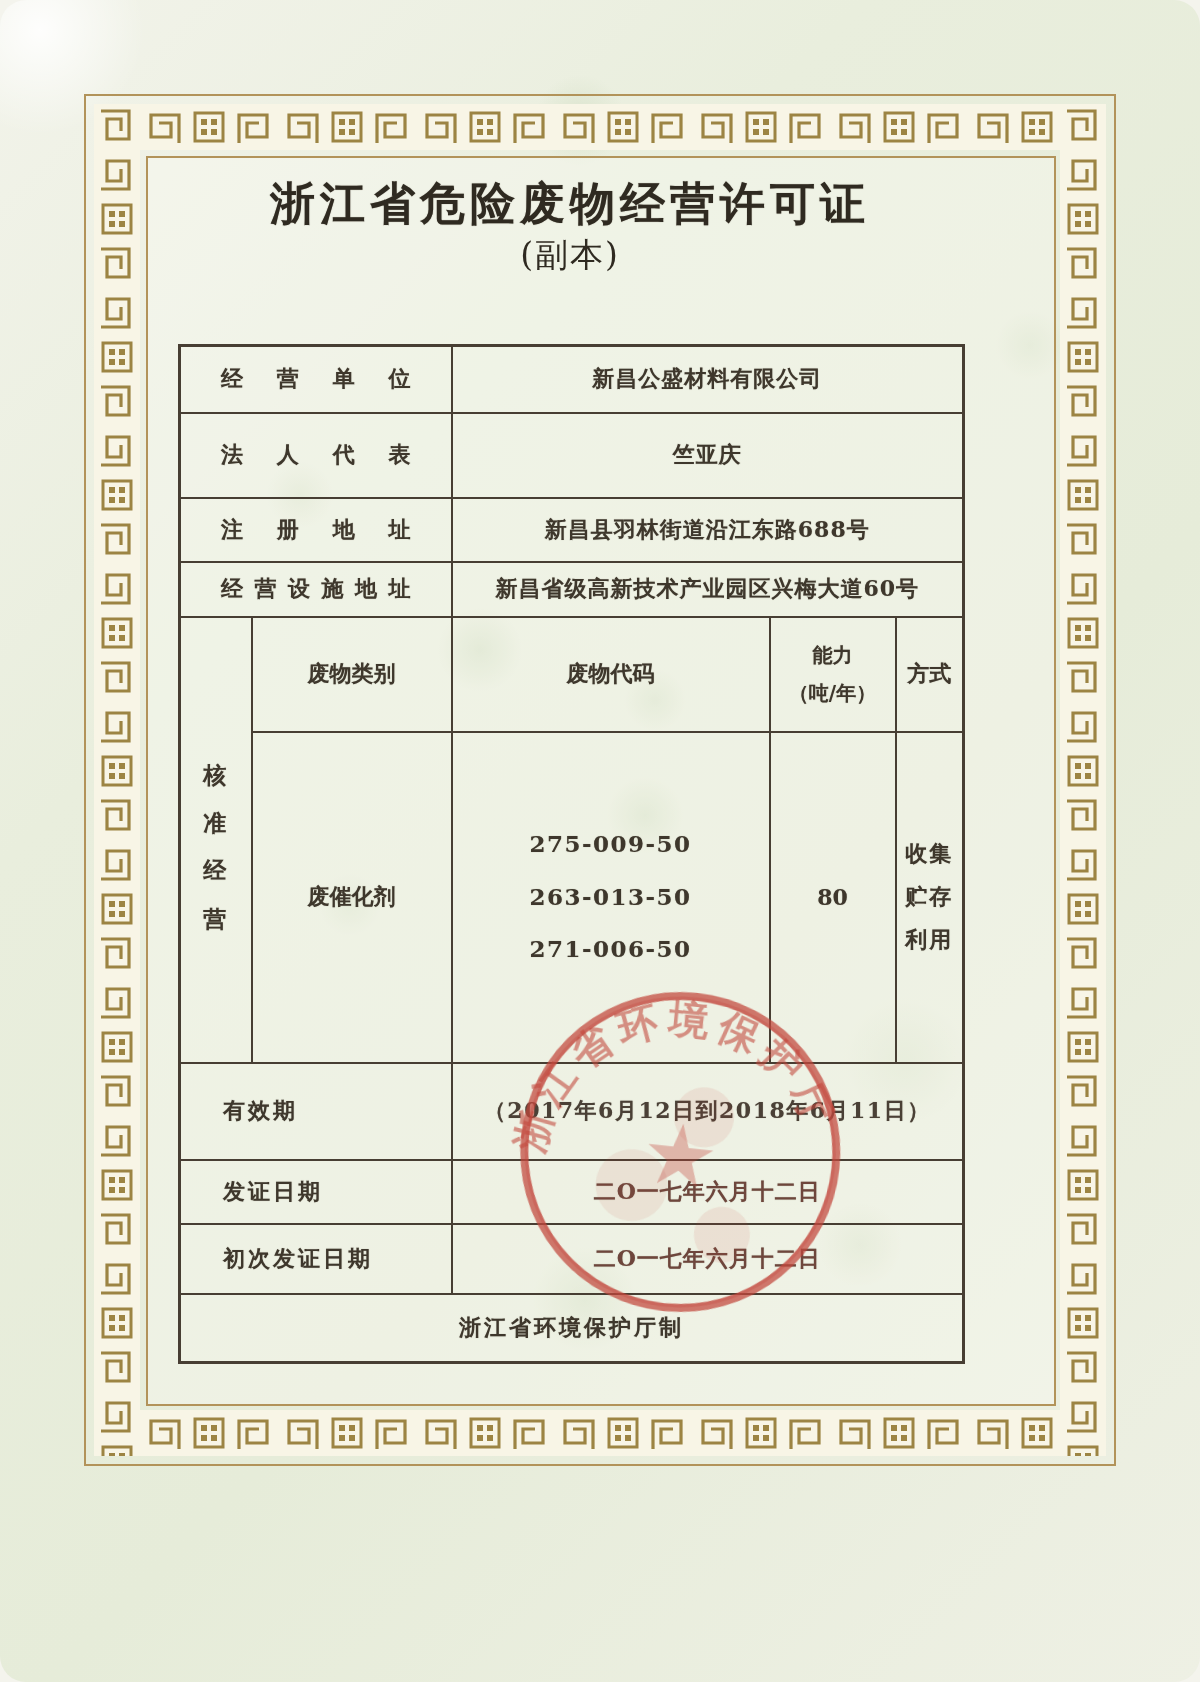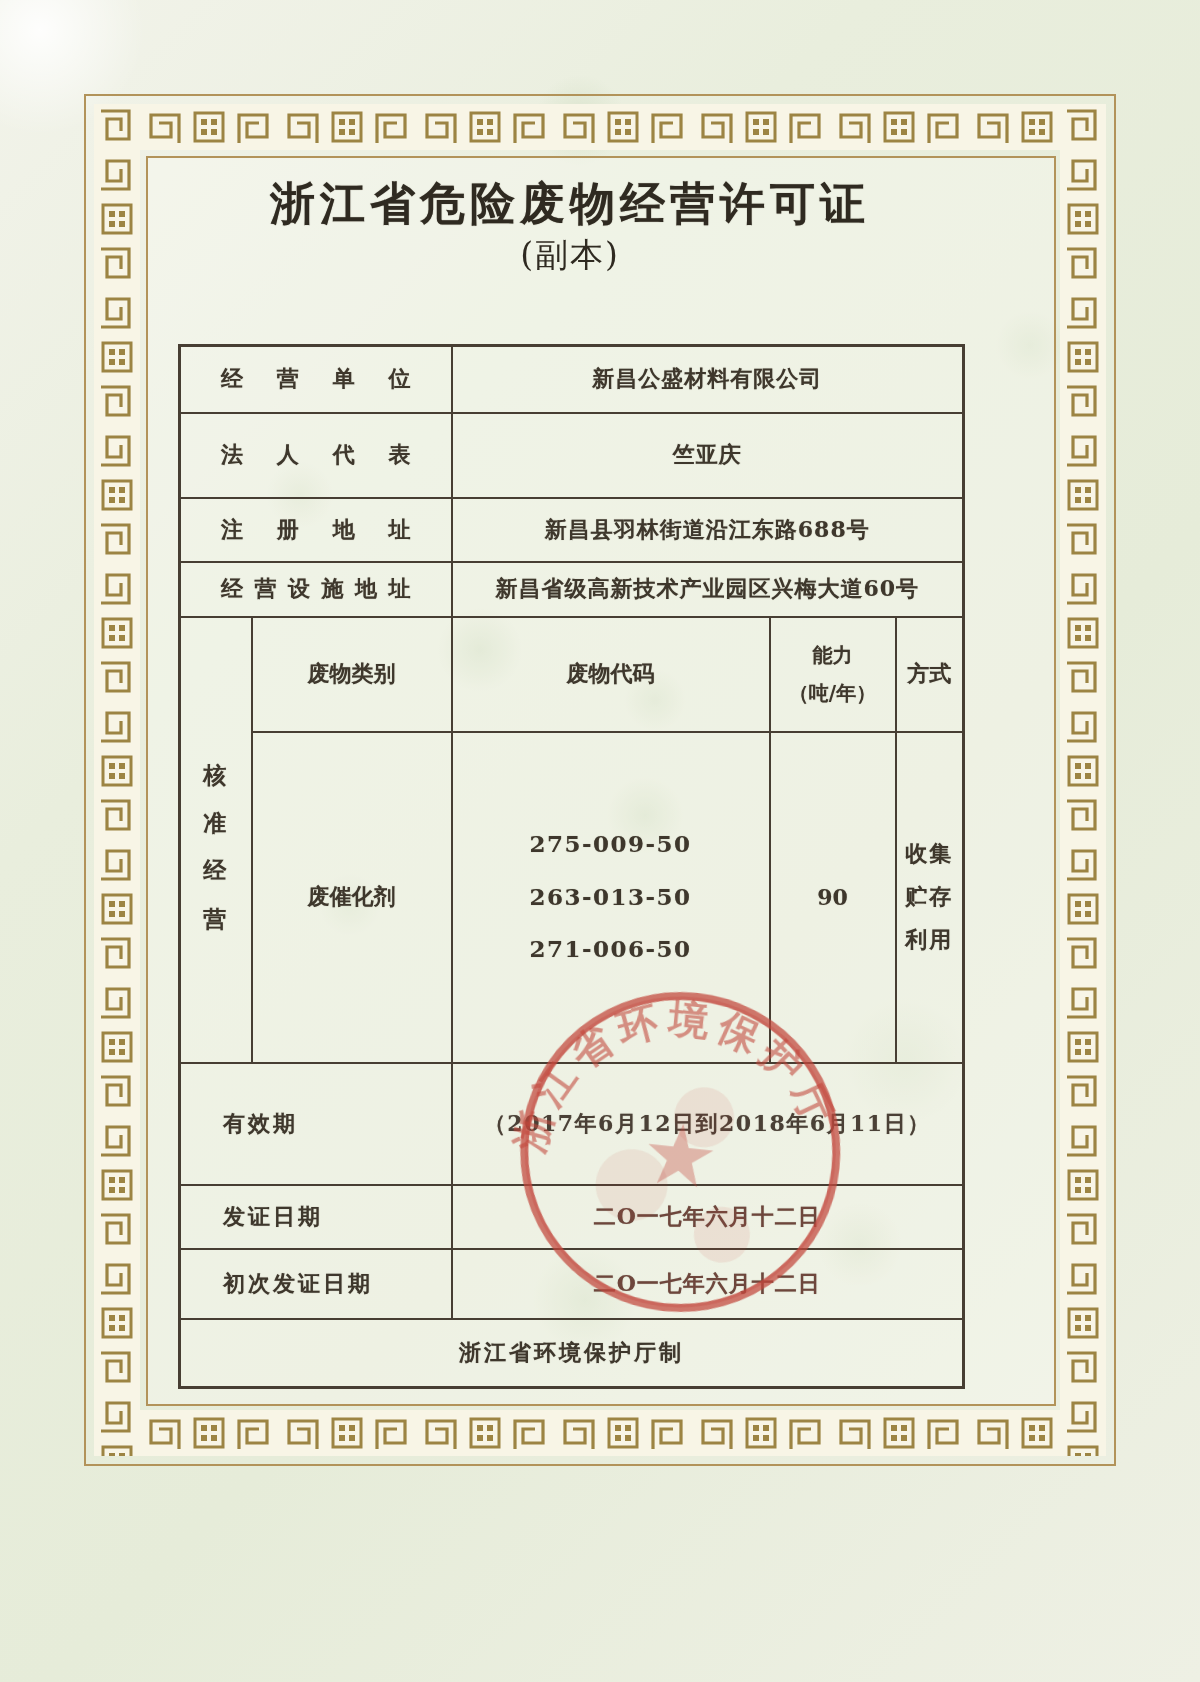--- a/index.html
+++ b/index.html
@@ -16,20 +16,21 @@
       radial-gradient(circle 45px at 655px 700px, rgba(148,176,120,.16), rgba(148,176,120,0) 70%),
       radial-gradient(circle 55px at 645px 815px, rgba(148,176,120,.18), rgba(148,176,120,0) 70%),
       radial-gradient(circle 48px at 300px 495px, rgba(148,176,120,.15), rgba(148,176,120,0) 70%),
       radial-gradient(circle 75px at 585px 1300px, rgba(148,176,120,.18), rgba(148,176,120,0) 70%),
       radial-gradient(circle 60px at 860px 1245px, rgba(148,176,120,.15), rgba(148,176,120,0) 70%),
       radial-gradient(circle 50px at 1030px 345px, rgba(148,176,120,.14), rgba(148,176,120,0) 70%),
       radial-gradient(circle 65px at 580px 120px, rgba(150,180,125,.18), rgba(150,180,125,0) 70%),
       radial-gradient(circle 45px at 350px 905px, rgba(148,176,120,.13), rgba(148,176,120,0) 70%),
       radial-gradient(circle 90px at 905px 1060px, rgba(148,176,120,.12), rgba(148,176,120,0) 70%),
       linear-gradient(135deg,#f2f3ea 0%,#e9eedd 30%,#e6ecd9 60%,#eef0e4 100%);
+    border-radius: 26px;
   }
   
   .frame-line{position:absolute;border:2px solid #b2935a;}
   .frame-outer{left:84px;top:94px;width:1028px;height:1368px;}
   .frame-inner{left:146px;top:156px;width:906px;height:1246px;background:rgba(253,253,247,.35);}
   .band{position:absolute;display:flex;overflow:hidden;background:#f8f5e6;}
   .band-top{left:94px;top:104px;width:1012px;height:46px;}
   .band-bottom{left:94px;top:1410px;width:1012px;height:46px;}
   .band-left{left:94px;top:104px;width:46px;height:1352px;}
   .band-right{left:1060px;top:104px;width:46px;height:1352px;}
@@ -714,28 +715,28 @@
     </tr>
     <tr style="height:331px">
       <td class="vcenter">废催化剂</td>
       <td class="vcenter">
         <span class="codes">
           <div>275-009-50</div>
           <div>263-013-50</div>
           <div>271-006-50</div>
         </span>
       </td>
-      <td class="vcenter">90</td>
+      <td class="vcenter">80</td>
       <td class="vcenter methods">
         <div>收集</div>
         <div>贮存</div>
         <div>利用</div>
       </td>
     </tr>
-    <tr style="height:122px">
+    <tr style="height:97px">
       <td colspan="2" class="llabel">有效期</td>
       <td colspan="3" class="value validity">（2017年6月12日到2018年6月11日）</td>
     </tr>
     <tr style="height:64px">
       <td colspan="2" class="llabel">发证日期</td>
       <td colspan="3" class="value datetext">二O一七年六月十二日</td>
     </tr>
     <tr style="height:70px">
       <td colspan="2" class="llabel">初次发证日期</td>
       <td colspan="3" class="value datetext">二O一七年六月十二日</td>

